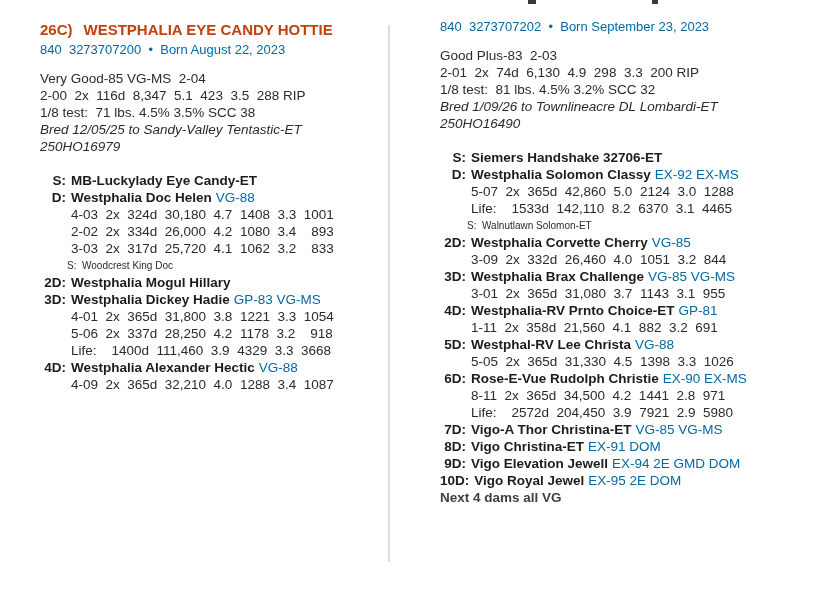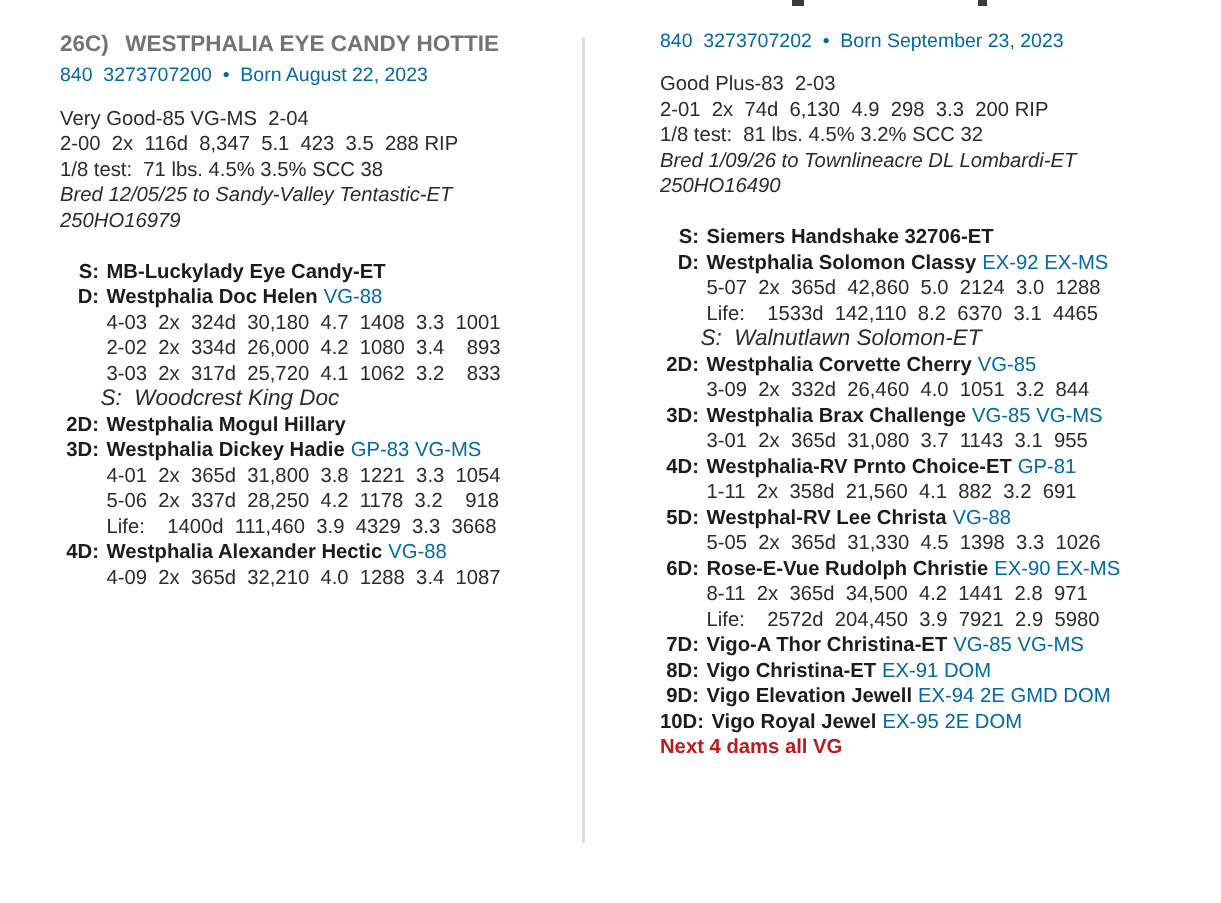--- a/index.html
+++ b/index.html
@@ -24,21 +24,21 @@
   }
   .frag-1{left:528px;width:8px;}
   .frag-2{left:652px;width:6px;}
   .col{position:absolute;}
   .col-left{left:40px;top:21px;width:346px;}
   .col-right{left:440px;top:15px;width:372px;}
   .entry-header{
     margin:0;
     font-size:15px;
     font-weight:bold;
-    color:#737373;
+    color:#c2410c;
     white-space:pre;
   }
   .lot{margin-right:11px;}
   .id-line{
     font-size:13px;
     margin-top:4px;
     color:#0369a1;
     white-space:pre-wrap;
   }
   .summary{margin-top:13px;}
@@ -71,31 +71,30 @@
     color:#0369a1;
     margin-left:4px;
   }
   .ped-row{
     font-size:13.5px;
     line-height:17px;
     padding-left:31px;
     white-space:pre-wrap;
   }
   .ped-sire{
-    font-size:15px;
+    font-size:10px;
     line-height:17px;
     padding-left:27px;
-    font-style:italic;
     white-space:pre-wrap;
   }
   .footer-note{
     font-size:13.5px;
     line-height:17px;
     font-weight:bold;
-    color:#b91c1c;
+    color:#404040;
     margin-top:0;
   }
 </style>
 </head>
 <body>
 
 <div class="top-fragment frag-1"></div>
 <div class="top-fragment frag-2"></div>
 <div class="divider"></div>
 

